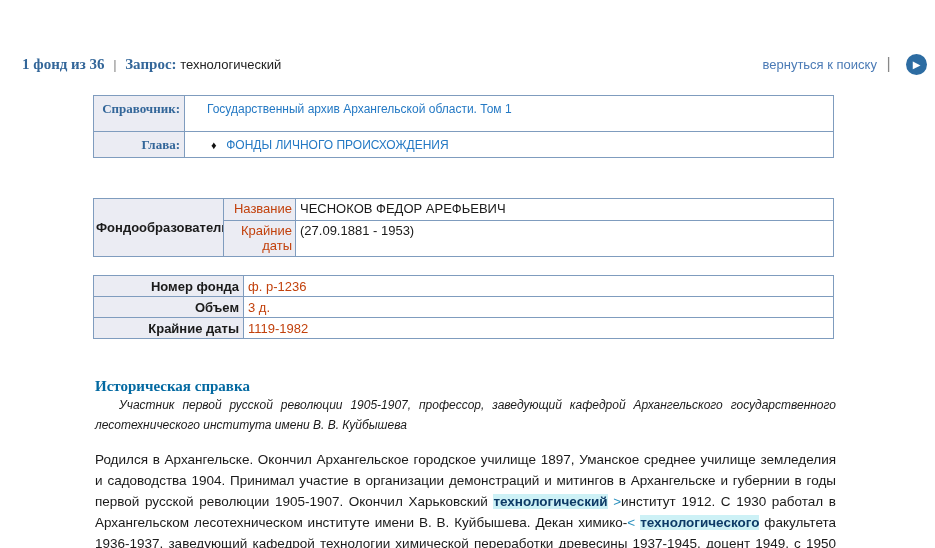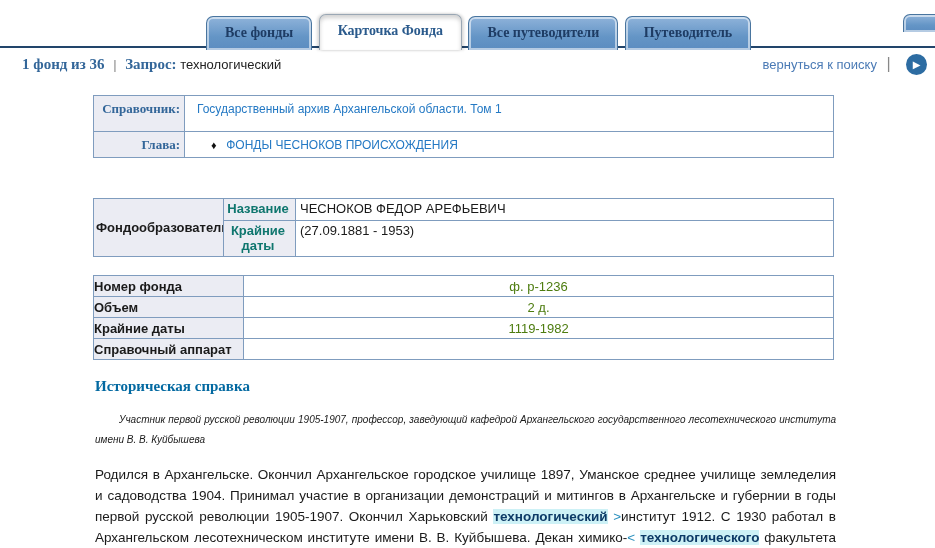--- a/index.html
+++ b/index.html
@@ -37,62 +37,55 @@
   
   table { border-collapse:collapse; table-layout:fixed; width:741px; background:#fff; }
   td { border:1px solid #7f9cbe; font-size:13px; overflow:hidden; }
   .lblcell { background:#ebecf3; }
 
   .tbl-ref { position:absolute; left:93px; top:95px; }
   .tbl-ref td.lblcell { width:91px; text-align:right; vertical-align:top;
        font:bold 13px "Liberation Serif", serif; color:#336699; padding:5px 4px 0 0; }
   .tbl-ref tr.r1 td { height:36px; }
   .tbl-ref tr.r2 td { height:26px; }
-  .tbl-ref td.valcell { padding:5px 4px 0 12px; vertical-align:top; }
+  .tbl-ref td.valcell { padding:5px 4px 0 22px; vertical-align:top; }
   .ref-link { color:#2479c4; font-size:12px; text-decoration:none; cursor:pointer; }
   .chapter-indent { padding-left:26px !important; }
   .bullet { color:#111; font-size:11px; padding-right:6px; }
 
   .tbl-creator { position:absolute; left:93px; top:198px; }
   .tbl-creator td.groupcell { width:130px; background:#ebecf3; font-weight:bold; color:#1a1a1a;
        vertical-align:middle; padding-left:2px; }
-  .tbl-creator td.lblcell { width:72px; text-align:center; font-weight:bold; color:#0f766e;
+  .tbl-creator td.lblcell { width:72px; text-align:right; font-weight:normal; color:#c2410c;
        vertical-align:top; padding:2px 3px 0 0; }
   .tbl-creator tr.r1 td { height:22px; }
   .tbl-creator tr.r2 td { height:36px; }
   .tbl-creator td.valcell { padding:2px 4px 0 4px; vertical-align:top; color:#1a1a1a; }
 
   .tbl-fond { position:absolute; left:93px; top:275px; }
   .tbl-fond td { height:21px; }
-  .tbl-fond td.lblcell { width:150px; text-align:left; font-weight:bold; color:#1a1a1a;
+  .tbl-fond td.lblcell { width:150px; text-align:right; font-weight:bold; color:#1a1a1a;
        padding:1px 4px 0 0; vertical-align:middle; }
-  .tbl-fond td.valcell { padding:1px 4px 0 4px; color:#4d7c0f; vertical-align:middle;text-align:center; }
+  .tbl-fond td.valcell { padding:1px 4px 0 4px; color:#c2410c; vertical-align:middle; }
 
   
   .history { position:absolute; left:95px; top:378px; width:741px; }
   .history-title { font:bold 15px "Liberation Serif", serif; color:#0369a1; }
-  .lead-para { margin-top:15px; font-style:italic; font-size:10px; line-height:20px;
+  .lead-para { font-style:italic; font-size:12px; line-height:20px;
                color:#1a1a1a; text-align:justify; text-indent:24px; }
   .body-para { margin-top:14px; font-size:13.5px; line-height:21px; color:#1a1a1a;
                text-align:justify; }
   .hl { background:#cdf1f6; font-weight:bold; color:#0d3a66; cursor:pointer; }
   .mk { color:#2a8fbd; }
 </style>
 </head>
 <body>
 
 <div class="page">
 
-  <div class="tabbar">
-    <div class="tab">Все фонды</div>
-    <div class="tab active">Карточка Фонда</div>
-    <div class="tab">Все путеводители</div>
-    <div class="tab">Путеводитель</div>
-    <div class="tab partial"></div>
-  </div>
 
   <div class="resultbar">
     <div class="result-left">
       <span class="count-text">1 фонд из 36</span>
       <span class="bar-sep">|</span>
       <span class="query-label">Запрос:</span>
       <span class="query-value">технологический</span>
     </div>
     <div class="result-right">
       <span class="back-link">вернуться к поиску</span>
@@ -106,21 +99,21 @@
         <tr class="r1">
       <td class="lblcell">Справочник:</td>
       <td class="valcell">
         <span class="ref-link">Государственный архив Архангельской области. Том 1</span>
       </td>
     </tr>
     <tr class="r2">
       <td class="lblcell">Глава:</td>
       <td class="valcell chapter-indent">
         <span class="bullet">♦</span>
-        <span class="ref-link">ФОНДЫ ЧЕСНОКОВ ПРОИСХОЖДЕНИЯ</span>
+        <span class="ref-link">ФОНДЫ ЛИЧНОГО ПРОИСХОЖДЕНИЯ</span>
       </td>
     </tr>
   </tbody>
     </table>
 
   <table class="tbl-creator">
     <tbody>
         <tr class="r1">
       <td class="groupcell" rowspan="2">Фондообразователь</td>
       <td class="lblcell">Название</td>
@@ -134,29 +127,25 @@
     </table>
 
   <table class="tbl-fond">
     <tbody>
         <tr>
       <td class="lblcell">Номер фонда</td>
       <td class="valcell">ф. р-1236</td>
     </tr>
     <tr>
       <td class="lblcell">Объем</td>
-      <td class="valcell">2 д.</td>
+      <td class="valcell">3 д.</td>
     </tr>
     <tr>
       <td class="lblcell">Крайние даты</td>
       <td class="valcell">1119-1982</td>
-    </tr>
-    <tr>
-      <td class="lblcell">Справочный аппарат</td>
-      <td class="valcell"></td>
     </tr>
   </tbody>
     </table>
 
   <div class="history">
     <div class="history-title">Историческая справка</div>
     <p class="lead-para">Участник первой русской революции 1905-1907, профессор, заведующий кафедрой Архангельского государственного лесотехнического института имени В. В. Куйбышева</p>
     <p class="body-para"><span>Родился в Архангельске. Окончил Архангельское городское училище 1897, Уманское среднее училище земледелия и садоводства 1904. Принимал участие в организации демонстраций и митингов в Архангельске и губернии в годы первой русской революции 1905-1907. Окончил Харьковский </span><span class="hl">технологический</span> <span class="mk">&gt;</span><span>институт 1912. С 1930 работал в Архангельском лесотехническом институте имени В. В. Куйбышева. Декан химико-</span><span class="mk">&lt;</span> <span class="hl">технологического</span><span> факультета 1936-1937, заведующий кафедрой технологии химической переработки древесины 1937-1945, доцент 1949, с 1950 заведующий кафедрой лесохимических производств, профессор. Автор 14 крупных работ в области химической</span></p>
   </div>
 

